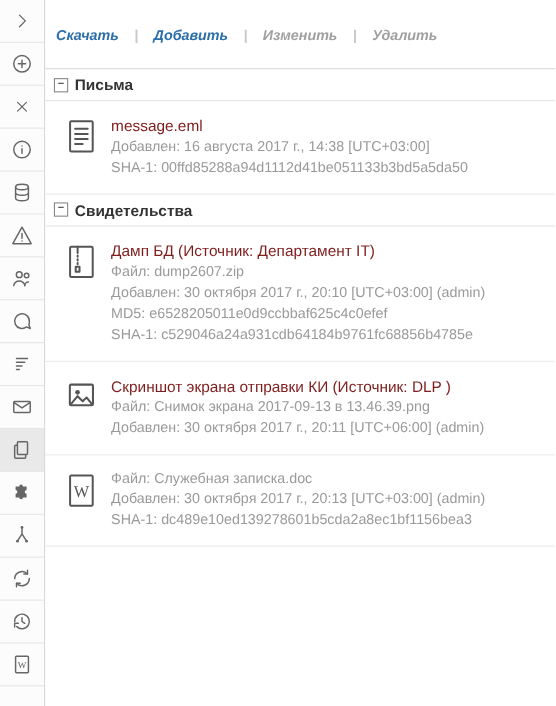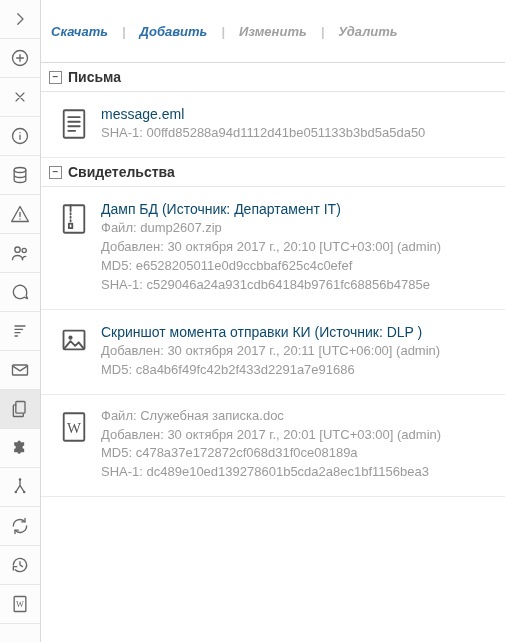--- a/index.html
+++ b/index.html
@@ -105,21 +105,21 @@
     padding-top: 4px;
     display: flex;
     justify-content: center;
   }
   .item .info {
     flex: 1 1 auto;
     min-width: 0;
     line-height: 1.45;
   }
   .item .title {
-    color: #0c4a6e;
+    color: #7f1d1d;
     font-size: 14px;
   }
   .item .meta {
     color: #9a9a9a;
     font-size: 13px;
     word-break: break-all;
   }
 </style>
 </head>
 <body>
@@ -270,20 +270,21 @@
         </div>
         <div class="item">
           <div class="thumb">
             <svg width="28" height="32" viewBox="0 0 24 28">
               <rect x="3" y="2" width="18" height="24" rx="1" stroke="#555" stroke-width="1.6" fill="none" stroke-linecap="round" stroke-linejoin="round"></rect>
               <path d="M7 8h10M7 12h10M7 16h10M7 20h6" stroke="#555" stroke-width="1.6" fill="none" stroke-linecap="round" stroke-linejoin="round"></path>
             </svg>
           </div>
           <div class="info">
             <div class="title">message.eml</div>
+            <div class="meta">Добавлен: 16 августа 2017 г., 14:38 [UTC+03:00]</div>
             <div class="meta">SHA-1: 00ffd85288a94d1112d41be051133b3bd5a5da50</div>
           </div>
         </div>
         <div class="group-header">
           <span class="collapse-box">−</span>
           <span>Свидетельства</span>
         </div>
         <div class="item">
           <div class="thumb">
             <svg width="28" height="32" viewBox="0 0 24 28">
@@ -302,34 +303,33 @@
         </div>
         <div class="item">
           <div class="thumb">
             <svg width="28" height="28" viewBox="0 0 24 24">
               <rect x="3" y="4" width="18" height="16" rx="1" stroke="#555" stroke-width="1.6" fill="none" stroke-linecap="round" stroke-linejoin="round"></rect>
               <circle cx="9" cy="10" r="1.8" fill="#555"></circle>
               <path d="M4 19l5-6 4 4 3-3 4 5" stroke="#555" stroke-width="1.6" fill="none" stroke-linecap="round" stroke-linejoin="round"></path>
             </svg>
           </div>
           <div class="info">
-            <div class="title">Скриншот момента отправки КИ (Источник: DLP )</div>
+            <div class="title">Скриншот экрана отправки КИ (Источник: DLP )</div>
+            <div class="meta">Файл: Снимок экрана 2017-09-13 в 13.46.39.png</div>
             <div class="meta">Добавлен: 30 октября 2017 г., 20:11 [UTC+06:00] (admin)</div>
-            <div class="meta">MD5: c8a4b6f49fc42b2f433d2291a7e91686</div>
           </div>
         </div>
         <div class="item">
           <div class="thumb">
             <svg width="28" height="32" viewBox="0 0 24 28">
               <rect x="3" y="2" width="18" height="24" rx="1" stroke="#555" stroke-width="1.6" fill="none" stroke-linecap="round" stroke-linejoin="round"></rect>
               <text x="12" y="19" text-anchor="middle" font-size="13" font-family="serif" fill="#555">W</text>
             </svg>
           </div>
           <div class="info">
             <div class="meta">Файл: Служебная записка.doc</div>
-            <div class="meta">Добавлен: 30 октября 2017 г., 20:01 [UTC+03:00] (admin)</div>
-            <div class="meta">MD5: c478a37e172872cf068d31f0ce08189a</div>
+            <div class="meta">Добавлен: 30 октября 2017 г., 20:13 [UTC+03:00] (admin)</div>
             <div class="meta">SHA-1: dc489e10ed139278601b5cda2a8ec1bf1156bea3</div>
           </div>
         </div>
       </div>
   </div>
 </div>
 
 </body></html>

